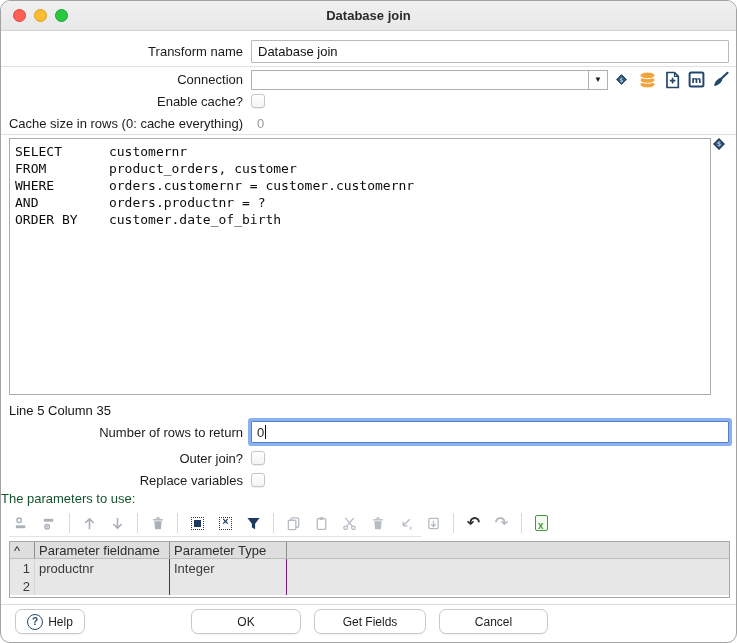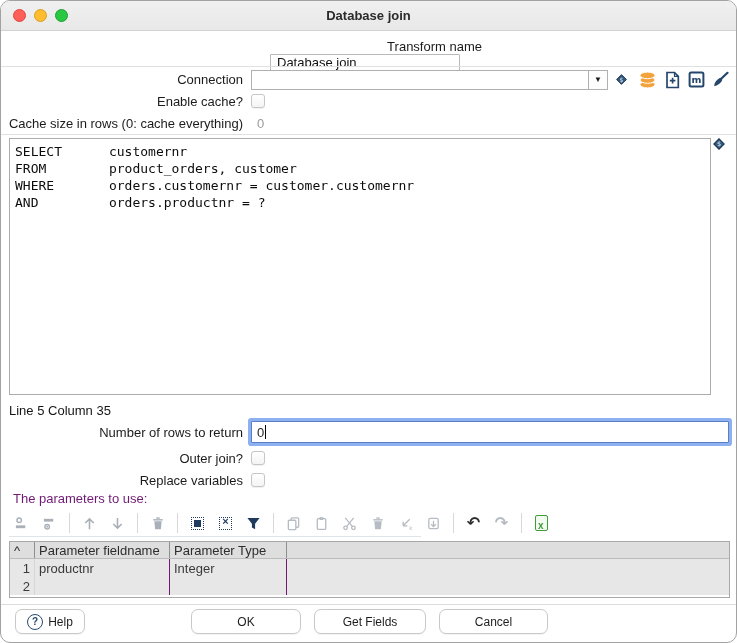--- a/index.html
+++ b/index.html
@@ -49,21 +49,21 @@
     line-height:17px;white-space:pre;color:#0c0c0c;}
   .sql-var{position:absolute;left:711px;top:136px;}
 
   .status-line{position:absolute;left:8px;top:402px;color:#161616;}
 
   
   .focus-field{flex:1;height:22px;background:#fff;border:1px solid #5b7fc4;
     box-shadow:0 0 0 3px #8cb0f0;border-radius:1px;display:flex;align-items:center;padding:0 5px;}
   .caret-bar{display:inline-block;width:1px;height:14px;background:#000;margin-left:1px;}
 
-  .section-label{position:absolute;left:12px;color:#701a75;}
+  .section-label{position:absolute;left:0;color:#14532d;}
 
   
   .toolbar{position:absolute;left:8px;top:509px;height:27px;width:412px;
     display:flex;align-items:center;gap:11px;padding:0 4px;border-bottom:1px solid #dfe3ea;}
   .tsep{width:1px;height:20px;background:#d8d8d8;flex:none;}
   .ticon{display:flex;align-items:center;justify-content:center;width:17px;height:18px;flex:none;cursor:default;}
   .i-selall{width:13px;height:13px;border:1.5px dotted #1f3a5f;position:relative;}
   .i-selall::after{content:"";position:absolute;inset:2px;background:#1f3a5f;}
   .i-desel{width:13px;height:13px;border:1.5px dotted #1f3a5f;position:relative;}
   .i-desel::after{content:"×";position:absolute;left:0;right:0;top:-3px;text-align:center;
@@ -105,21 +105,21 @@
 
   <div class="titlebar">
     <div class="traffic">
       <span class="tl red"></span>
       <span class="tl yellow"></span>
       <span class="tl green"></span>
     </div>
     <div class="title">Database join</div>
   </div>
 
-  <div class="form-row" style="top:38px;height:24px;flex-direction:column;">
+  <div class="form-row" style="top:38px;height:24px;">
     <div class="form-label">Transform name</div>
     <input class="text-input" value="Database join" style="">
   </div>
 
   <div class="sep" style="top:65px;"></div>
 
   <div class="form-row" style="top:68px;height:21px;">
     <div class="form-label">Connection</div>
     <div class="combo">
       <input class="combo-input" value="" style="">
@@ -172,20 +172,21 @@
     <div class="form-label">Cache size in rows (0: cache everything)</div>
     <div class="cache-value">0</div>
   </div>
   <div class="sep" style="top:133px;"></div>
 
   <div class="sql-box">
     <div class="sql-line">SELECT      customernr</div>
     <div class="sql-line">FROM        product_orders, customer</div>
     <div class="sql-line">WHERE       orders.customernr = customer.customernr</div>
     <div class="sql-line">AND         orders.productnr = ?</div>
+    <div class="sql-line">ORDER BY    customer.date_of_birth</div>
   </div>
   <span class="sql-var">
     <svg width="14" height="14" viewBox="0 0 14 14">
         <rect x="3.3" y="3.3" width="7.4" height="7.4" transform="rotate(45 7 7)" fill="#35597f" stroke="#14304c" stroke-width="1"></rect>
         <text x="7" y="9.3" text-anchor="middle" font-size="6.5" fill="#d7e5f2" font-family="DejaVu Sans">$</text>
       </svg>
   </span>
 
   <div class="status-line">Line 5 Column 35</div>
 

